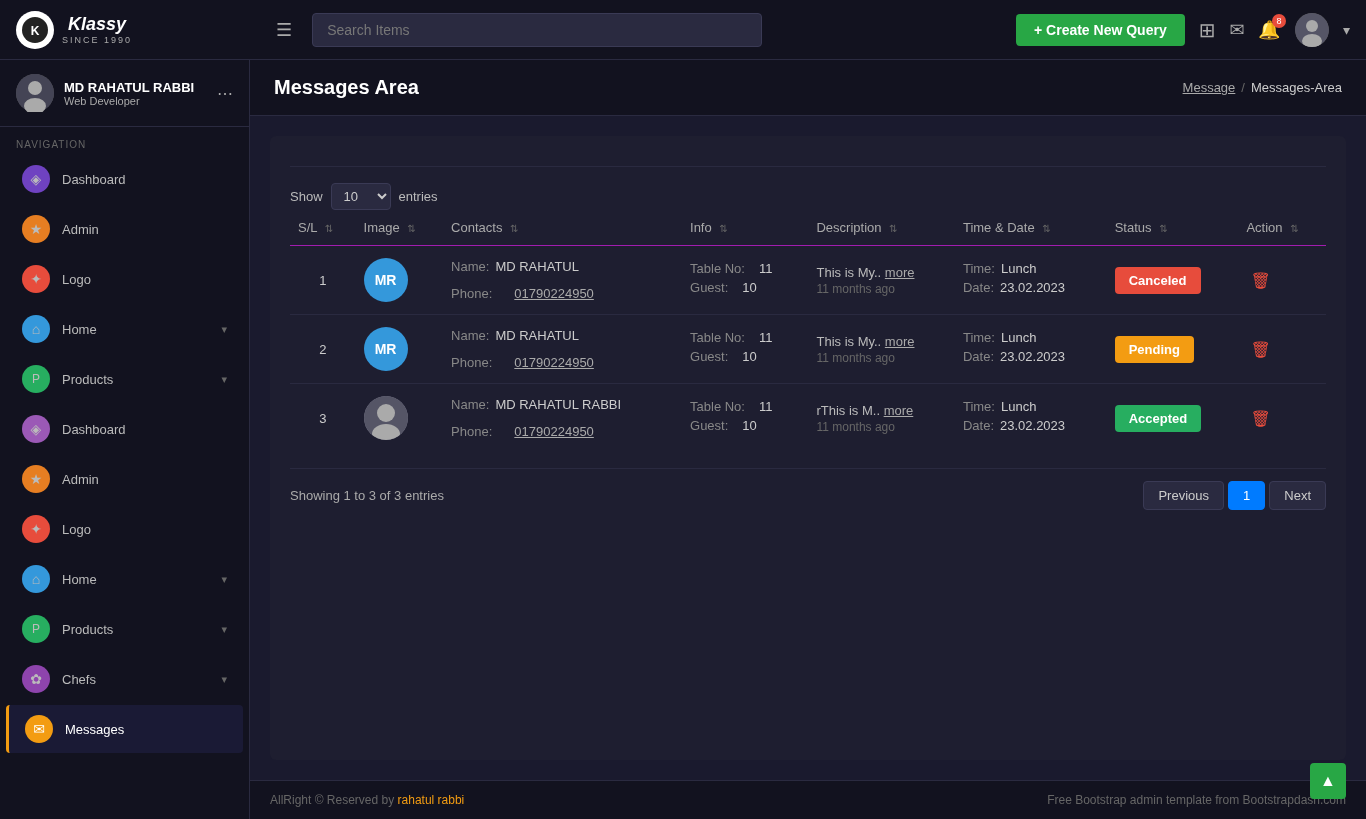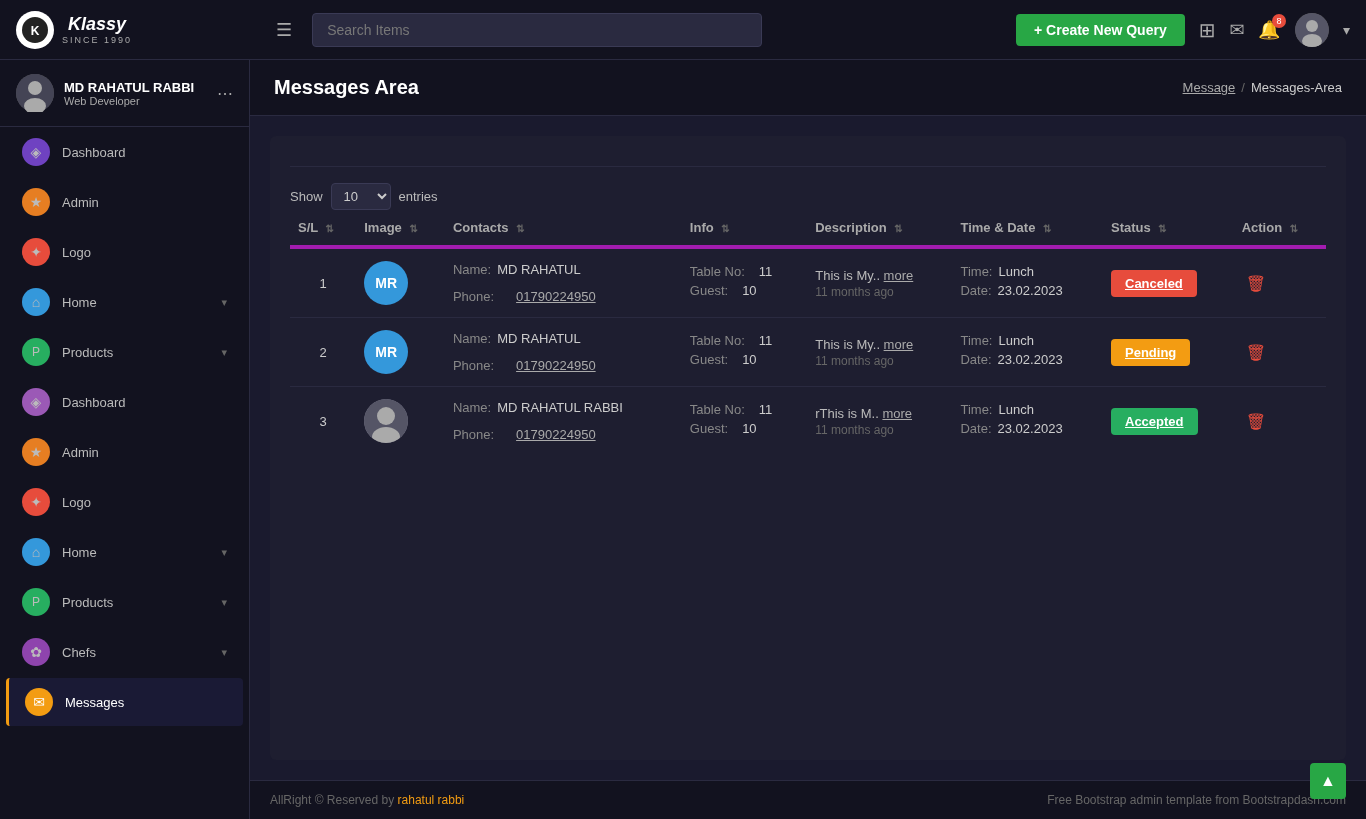--- a/index.html
+++ b/index.html
@@ -200,24 +200,24 @@
       padding: 5px 10px;
       border-radius: 4px;
       font-size: 13px;
       width: 180px;
     }
 
     
     .data-table { width: 100%; border-collapse: collapse; font-size: 13px; }
     .data-table th {
       color: #aaa;
-      font-weight: 700;
+      font-weight: 400;
       padding: 10px 8px;
       text-align: left;
-      border-bottom: 4px solid #a21caf;
+      border-bottom: 1px solid #a21caf;
       white-space: nowrap;
       margin-left: 24px;
     }
     .data-table th .sort-icons { color: #666; font-size: 10px; margin-left: 4px; }
     .data-table td { padding: 12px 8px; border-bottom: 1px solid #2a2a40; color: #ccc; vertical-align: middle; }
     .data-table tr:last-child td { border-bottom: none; }
 
     .row-num { color: #aaa; text-align: center; }
     .avatar-initials {
       width: 44px; height: 44px; border-radius: 50%;
@@ -231,21 +231,21 @@
     .info-cell .table-row { display: flex; gap: 14px; margin-bottom: 4px; }
     .info-label { color: #888; }
     .desc-text { color: #bbb; }
     .more-link { color: #aaa; text-decoration: underline; cursor: pointer; }
     .time-cell .time-row { display: flex; gap: 6px; margin-bottom: 4px; }
     .time-label { color: #888; }
     .time-ago { color: #666; font-size: 12px; margin-top: 2px; }
 
     .status-btn {
       border: none; border-radius: 4px; padding: 6px 14px;
-      font-size: 13px; font-weight: 600; cursor: pointer; color: #fff; text-decoration: underline;
+      font-size: 13px; font-weight: 600; cursor: pointer; color: #fff;
     }
     .status-canceled { background: #e74c3c; }
     .status-pending { background: #f39c12; }
     .status-accepted { background: #27ae60; }
 
     .delete-btn {
       background: none; border: none; color: #e74c3c; cursor: pointer; font-size: 16px; padding: 4px;
     }
 
     
@@ -353,20 +353,21 @@
           <ellipse cx="19" cy="32" rx="11" ry="8" fill="#aaa"></ellipse>
         </svg>
       </div>
       <div class="user-info">
         <div class="user-name">MD RAHATUL RABBI</div>
         <div class="user-role">Web Developer</div>
       </div>
       <div class="user-dots">⋯</div>
     </div>
 
+    <div class="nav-label">Navigation</div>
 
     <div class="nav-item">
       <div class="nav-icon" style="background:#6f42c1;">◈</div>
       <span class="nav-label-text">Dashboard</span>
     </div>
     <div class="nav-item">
       <div class="nav-icon" style="background:#e67e22;">★</div>
       <span class="nav-label-text">Admin</span>
     </div>
     <div class="nav-item">
@@ -603,20 +604,28 @@
             <td>
               <button class="status-btn status-accepted">Accepted</button>
             </td>
             <td>
               <button class="delete-btn">🗑</button>
             </td>
           </tr>
         </tbody>
       </table>
 
+      <div class="pagination-area">
+        <span class="showing-text">Showing 1 to 3 of 3 entries</span>
+        <div class="pagination">
+          <button class="page-btn">Previous</button>
+          <button class="page-btn active">1</button>
+          <button class="page-btn">Next</button>
+        </div>
+      </div>
     </div>
 
     <div class="footer">
       <div>
         <span>AllRight © Reserved by </span>
         <a class="footer-link">rahatul rabbi</a>
       </div>
       <div>
         <span>Free </span>
         <a>Bootstrap admin template</a>

